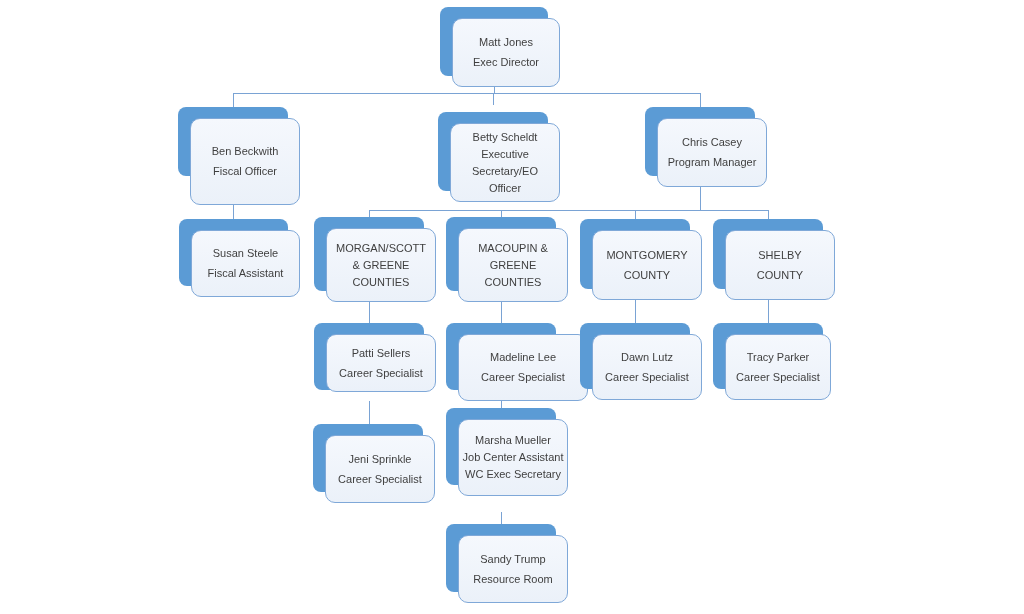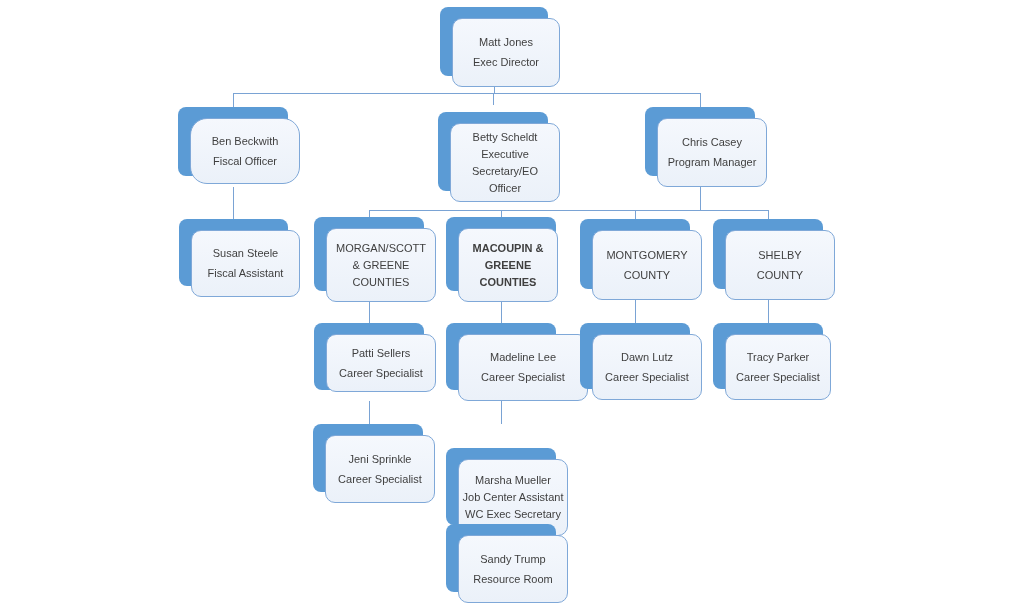--- a/index.html
+++ b/index.html
@@ -69,21 +69,21 @@
     <div class="conn" style="left: 501px; top: 512px; width: 1px; height: 12px;"></div>
     <div class="node" style="left: 440px; top: 7px; width: 120px; height: 80px;">
       <div class="node-shadow" style="width: 108px; height: 69px;"></div>
       <div class="node-box" style="width: 108px; height: 69px; text-align: center;">
         <div class="line">Matt Jones</div>
         <div class="line gap">Exec Director</div>
       </div>
     </div>
     <div class="node" style="left: 178px; top: 107px; width: 122px; height: 80px;">
       <div class="node-shadow" style="width: 110px; height: 69px;"></div>
-      <div class="node-box" style="width: 110px; height: 66px; border-radius: 17px;">
+      <div class="node-box" style="width: 110px; height: 87px;">
         <div class="line">Ben Beckwith</div>
         <div class="line gap">Fiscal Officer</div>
       </div>
     </div>
     <div class="node" style="left: 438px; top: 105px; width: 122px; height: 90px; margin-top: 7px;">
       <div class="node-shadow" style="width: 110px; height: 79px;"></div>
       <div class="node-box" style="width: 110px; height: 79px;">
         <div class="line">Betty Scheldt</div>
         <div class="line">Executive</div>
         <div class="line">Secretary/EO</div>
@@ -107,21 +107,21 @@
     <div class="node" style="left: 314px; top: 217px; width: 122px; height: 85px;">
       <div class="node-shadow" style="width: 110px; height: 74px;"></div>
       <div class="node-box" style="width: 110px; height: 74px;">
         <div class="line">MORGAN/SCOTT</div>
         <div class="line">&amp; GREENE</div>
         <div class="line">COUNTIES</div>
       </div>
     </div>
     <div class="node" style="left: 446px; top: 217px; width: 122px; height: 85px;">
       <div class="node-shadow" style="width: 110px; height: 74px;"></div>
-      <div class="node-box" style="width: 100px; height: 74px; font-weight: bold;">
+      <div class="node-box" style="width: 110px; height: 74px;">
         <div class="line">MACOUPIN &amp;</div>
         <div class="line">GREENE</div>
         <div class="line">COUNTIES</div>
       </div>
     </div>
     <div class="node" style="left: 580px; top: 219px; width: 122px; height: 81px;">
       <div class="node-shadow" style="width: 110px; height: 70px;"></div>
       <div class="node-box" style="width: 110px; height: 70px;">
         <div class="line">MONTGOMERY</div>
         <div class="line gap">COUNTY</div>
@@ -162,21 +162,21 @@
         <div class="line gap">Career Specialist</div>
       </div>
     </div>
     <div class="node" style="left: 313px; top: 424px; width: 122px; height: 79px;">
       <div class="node-shadow" style="width: 110px; height: 68px;"></div>
       <div class="node-box" style="width: 110px; height: 68px;">
         <div class="line">Jeni Sprinkle</div>
         <div class="line gap">Career Specialist</div>
       </div>
     </div>
-    <div class="node" style="left: 446px; top: 448px; width: 122px; height: 88px; border-radius: 24px;">
+    <div class="node" style="left: 446px; top: 408px; width: 122px; height: 88px; border-radius: 24px;">
       <div class="node-shadow" style="width: 110px; height: 77px;"></div>
       <div class="node-box" style="width: 110px; height: 77px;">
         <div class="line">Marsha Mueller</div>
         <div class="line">Job Center Assistant</div>
         <div class="line">WC Exec Secretary</div>
       </div>
     </div>
     <div class="node" style="left: 446px; top: 524px; width: 122px; height: 79px;">
       <div class="node-shadow" style="width: 110px; height: 68px;"></div>
       <div class="node-box" style="width: 110px; height: 68px;">

